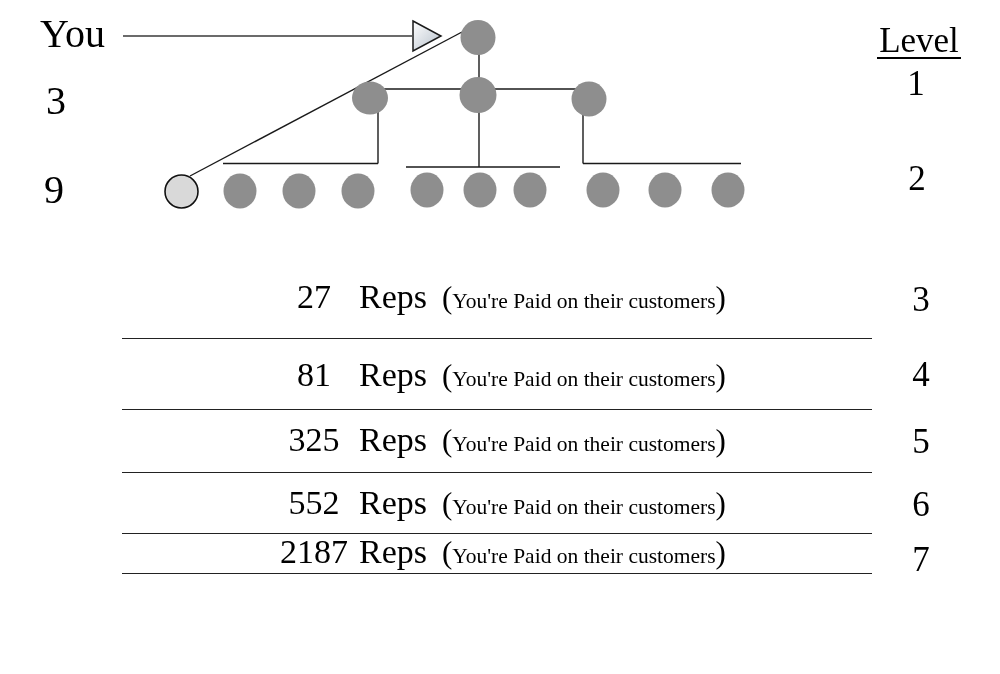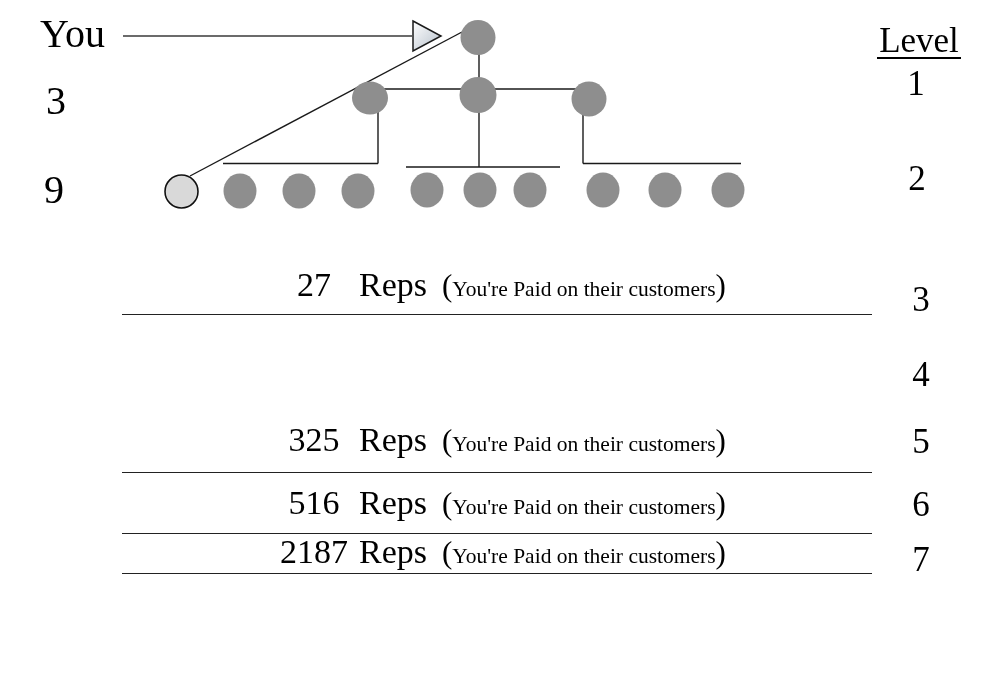--- a/index.html
+++ b/index.html
@@ -16,21 +16,21 @@
   .t-big{font-size:40px;}
   .t-mid{font-size:35px;}
 
   
   .rep-row{
     position:absolute;
     left:122px;width:750px;
     border-bottom:1.6px solid #222;
     white-space:nowrap;
   }
-  .row-1{top:262px;line-height:46px;}
+  .row-1{top:262px;line-height:70px;}
   .row-2{top:339px;padding-top:8px;line-height:56px;}
   .row-3{top:403px;padding-top:10px;line-height:53px;}
   .row-4{top:466px;padding-top:12px;line-height:49px;}
   .row-5{top:527px;padding-top:10px;line-height:30px;}
 
   .rep-count{
     display:inline-block;width:90px;margin-left:147px;
     text-align:center;font-size:34px;
   }
   .rep-unit{font-size:34px;}
@@ -93,25 +93,28 @@
 
     <text class="t-mid" x="919" y="52" text-anchor="middle">Level</text>
     <line x1="877" y1="58" x2="961" y2="58" stroke="#000" stroke-width="2"></line>
     <text class="t-mid" x="916" y="95" text-anchor="middle">1</text>
     <text class="t-mid" x="917" y="190" text-anchor="middle">2</text>
   </svg>
 
   <div class="rep-row row-1">
     <span class="rep-count">27</span><span class="rep-unit">Reps</span><span class="rep-paren open">(</span><span class="rep-note">You're Paid on their customers</span><span class="rep-paren">)</span>
   </div>
+  <div class="rep-row row-2">
+    <span class="rep-count">81</span><span class="rep-unit">Reps</span><span class="rep-paren open">(</span><span class="rep-note">You're Paid on their customers</span><span class="rep-paren">)</span>
+  </div>
   <div class="rep-row row-3">
     <span class="rep-count">325</span><span class="rep-unit">Reps</span><span class="rep-paren open">(</span><span class="rep-note">You're Paid on their customers</span><span class="rep-paren">)</span>
   </div>
   <div class="rep-row row-4">
-    <span class="rep-count">516</span><span class="rep-unit">Reps</span><span class="rep-paren open">(</span><span class="rep-note">You're Paid on their customers</span><span class="rep-paren">)</span>
+    <span class="rep-count">552</span><span class="rep-unit">Reps</span><span class="rep-paren open">(</span><span class="rep-note">You're Paid on their customers</span><span class="rep-paren">)</span>
   </div>
   <div class="rep-row row-5">
     <span class="rep-count">2187</span><span class="rep-unit">Reps</span><span class="rep-paren open">(</span><span class="rep-note">You're Paid on their customers</span><span class="rep-paren">)</span>
   </div>
 
   <span class="level-num lv3">3</span>
   <span class="level-num lv4">4</span>
   <span class="level-num lv5">5</span>
   <span class="level-num lv6">6</span>
   <span class="level-num lv7">7</span>

